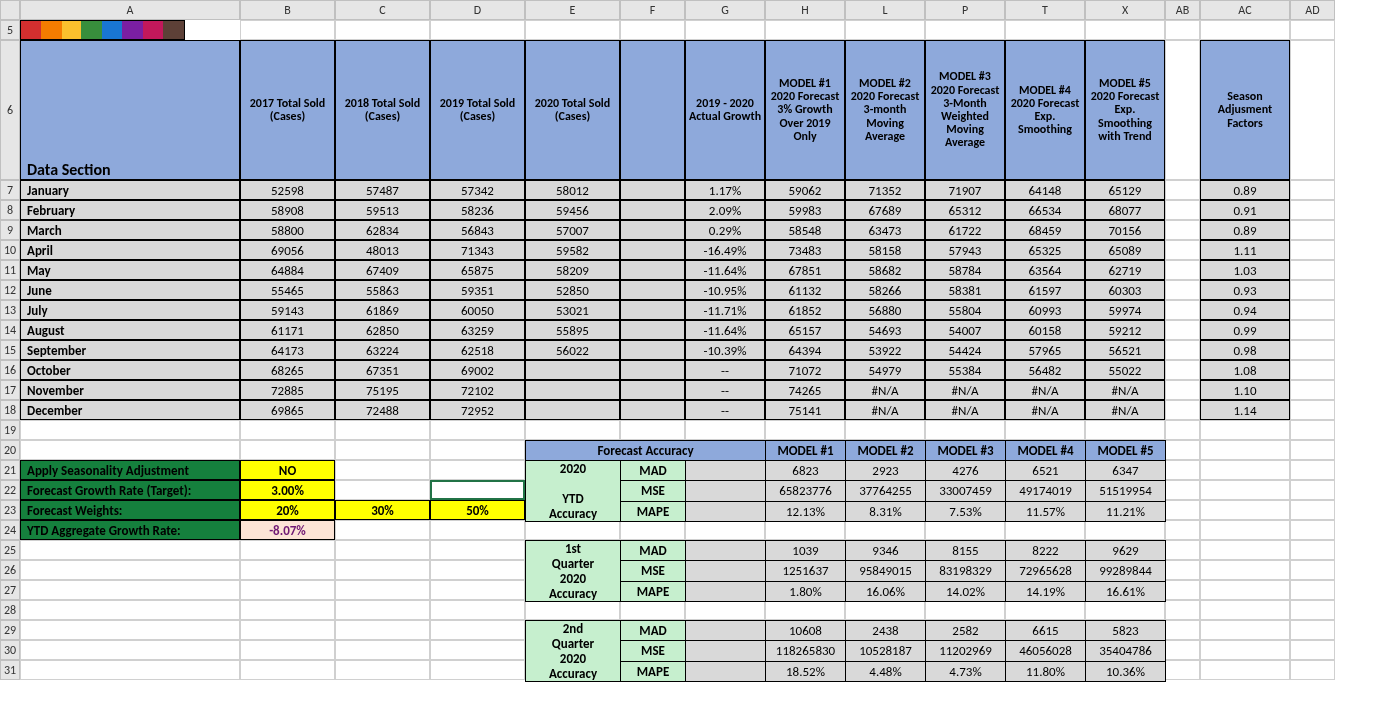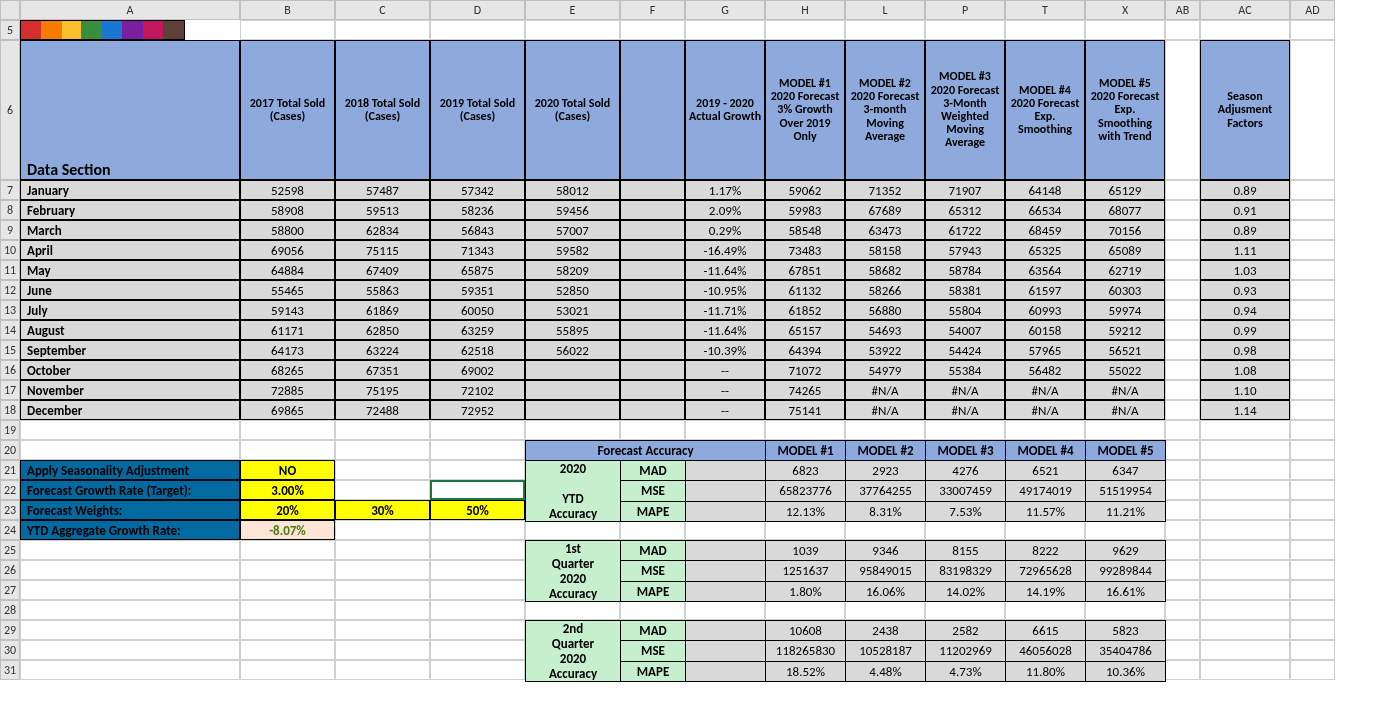--- a/index.html
+++ b/index.html
@@ -55,37 +55,37 @@
     justify-content: center;
   }
   .lcell {
     background: #d9d9d9;
     border: 1px solid #000;
     font-weight: bold;
     justify-content: flex-start;
     padding-left: 6px;
   }
   .param-label {
-    background: #0369a1;
+    background: #15803d;
     border: 1px solid #000;
     font-weight: bold;
     padding-left: 6px;
   }
   .yellow {
     background: #ffff00;
     border: 1px solid #000;
     font-weight: bold;
     justify-content: center;
   }
   .pink {
     background: #fce4d6;
     border: 1px solid #000;
     font-weight: bold;
     justify-content: center;
-    color: #4d7c0f;
+    color: #701a75;
   }
   .empty { border: 1px solid #d0d0d0; background: #fff; }
   .selected { outline: 2px solid #217346; outline-offset: -2px; }
   .candy {
     background: linear-gradient(90deg,#d32f2f 0 12%,#f57c00 12% 25%,#fbc02d 25% 37%,#388e3c 37% 50%,#1976d2 50% 62%,#7b1fa2 62% 75%,#c2185b 75% 87%,#5d4037 87% 100%);
     border: 1px solid #000;
   }
   .data-section {
     background:#8ea9db;
     border:1px solid #000;
@@ -208,21 +208,21 @@
     <div class="cell dcell">63473</div>
     <div class="cell dcell">61722</div>
     <div class="cell dcell">68459</div>
     <div class="cell dcell">70156</div>
     <div class="cell empty"></div>
     <div class="cell dcell">0.89</div>
     <div class="cell empty"></div>
     <div class="cell rowhdr">10</div>
     <div class="cell lcell">April</div>
     <div class="cell dcell">69056</div>
-    <div class="cell dcell">75115</div>
+    <div class="cell dcell">48013</div>
     <div class="cell dcell">71343</div>
     <div class="cell dcell">59582</div>
     <div class="cell dcell"></div>
     <div class="cell dcell">-16.49%</div>
     <div class="cell dcell">73483</div>
     <div class="cell dcell">58158</div>
     <div class="cell dcell">57943</div>
     <div class="cell dcell">65325</div>
     <div class="cell dcell">65089</div>
     <div class="cell empty"></div>

